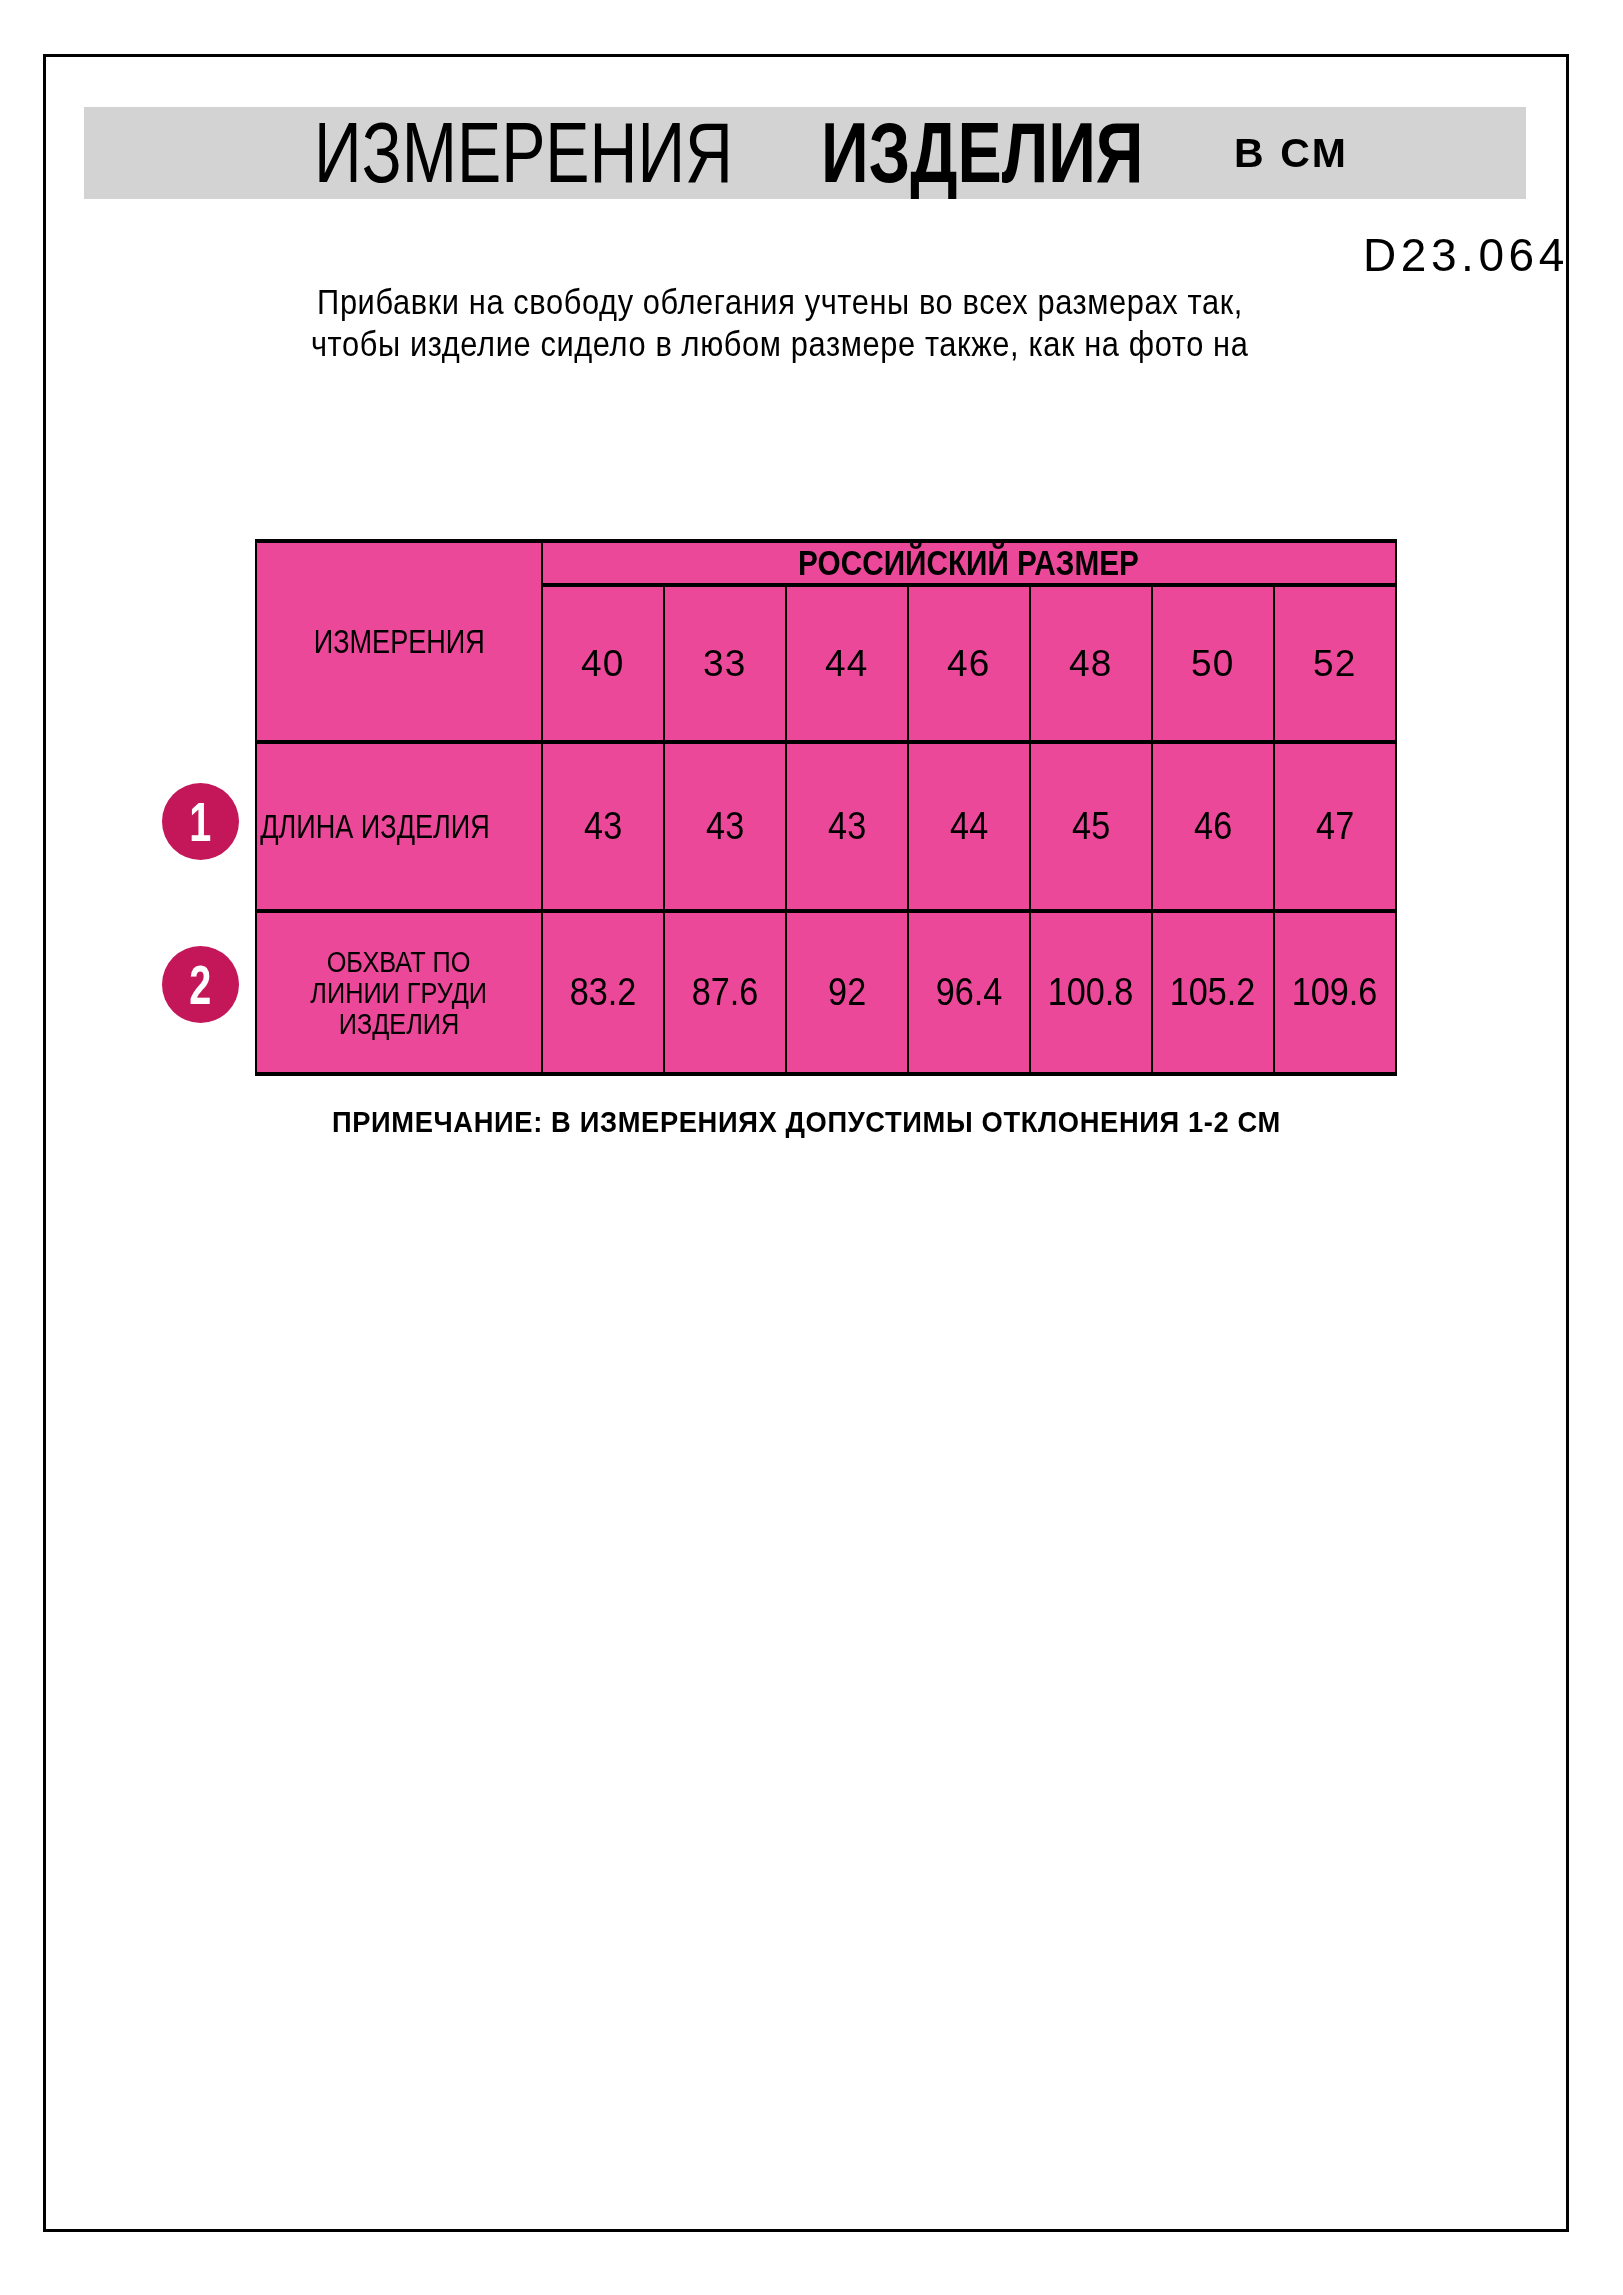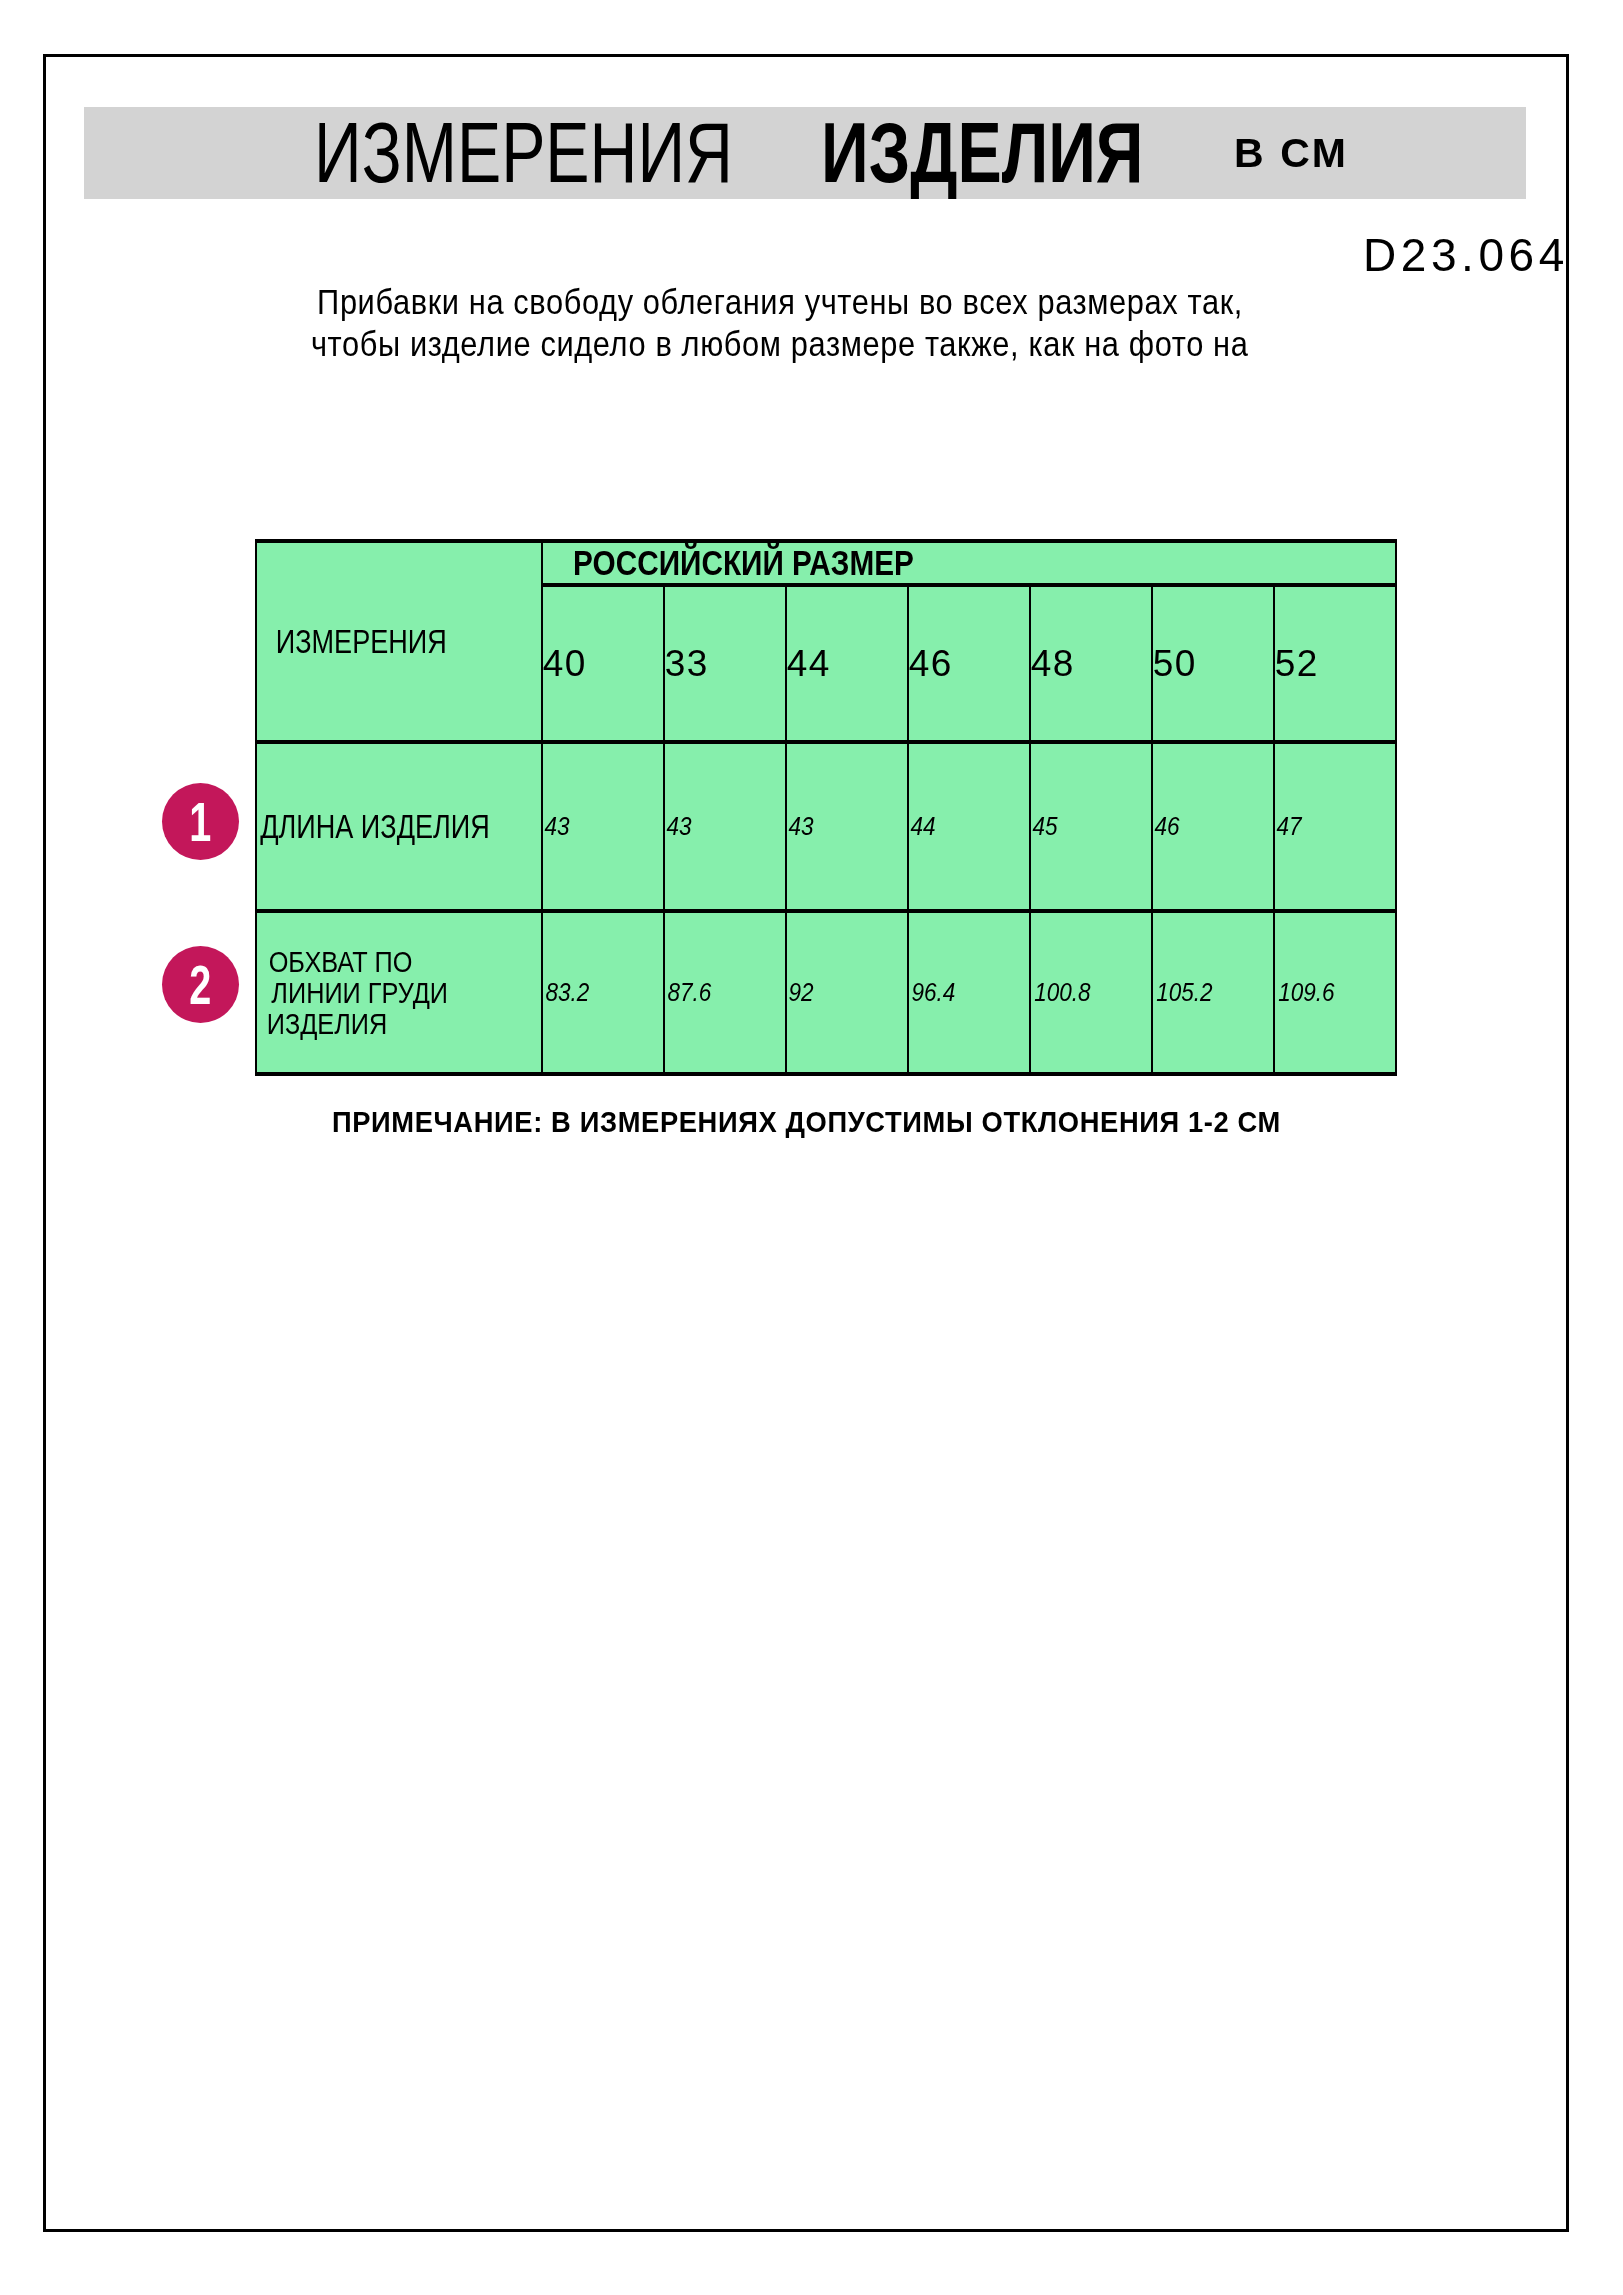--- a/index.html
+++ b/index.html
@@ -54,36 +54,36 @@
   .intro .line{display:block;}
   .intro .line>span{display:inline-block;transform:scaleX(.88);transform-origin:center;white-space:nowrap;letter-spacing:0.7px;}
   
   table.sizes{
     position:absolute;left:255px;top:539px;
     border-collapse:collapse;table-layout:fixed;
   }
   table.sizes td{
     border:2.6px solid var(--line);
     border-top-width:4.6px;border-bottom-width:4.6px;
-    text-align:left;vertical-align:middle;
-    background:#86efac;padding:0;
+    text-align:center;vertical-align:middle;
+    background:#ec4899;padding:0;
   }
   td.corner{font-size:33px;}
   td.corner>span{display:inline-block;transform:scaleX(.82);transform-origin:center;white-space:nowrap;}
   td.group-h{height:37px;font-size:35px;font-weight:700;}
   td.group-h>span{display:inline-block;transform:scaleX(.85);transform-origin:center;white-space:nowrap;}
   td.size{height:157px;font-size:37px;font-weight:400;letter-spacing:1.3px;}
   td.rlabel1{text-align:left;font-size:33px;}
   td.rlabel1>span{display:inline-block;padding-left:3.9px;transform:scaleX(.82);transform-origin:left center;white-space:nowrap;}
   td.rlabel2{font-size:29.4px;line-height:31px;}
   td.rlabel2 .ll{display:block;}
   td.rlabel2 .ll>span{display:inline-block;transform:scaleX(.86);transform-origin:center;white-space:nowrap;}
   tr.r1 td{height:169px;}
   tr.r2 td{height:163px;}
-  td.val{font-size:25px;font-style:italic;}
+  td.val{font-size:38px;}
   td.val>span{display:inline-block;transform:scaleX(.9);transform-origin:center;white-space:nowrap;}
   
   .marker{
     position:absolute;left:162px;width:77px;height:77px;border-radius:50%;
     background:var(--accent);
     display:flex;align-items:center;justify-content:center;
     color:#fff;font-size:55px;font-weight:700;
   }
   .marker>span{display:inline-block;transform:scaleX(.72);transform-origin:center;}
   .marker.m1{top:783px;}

